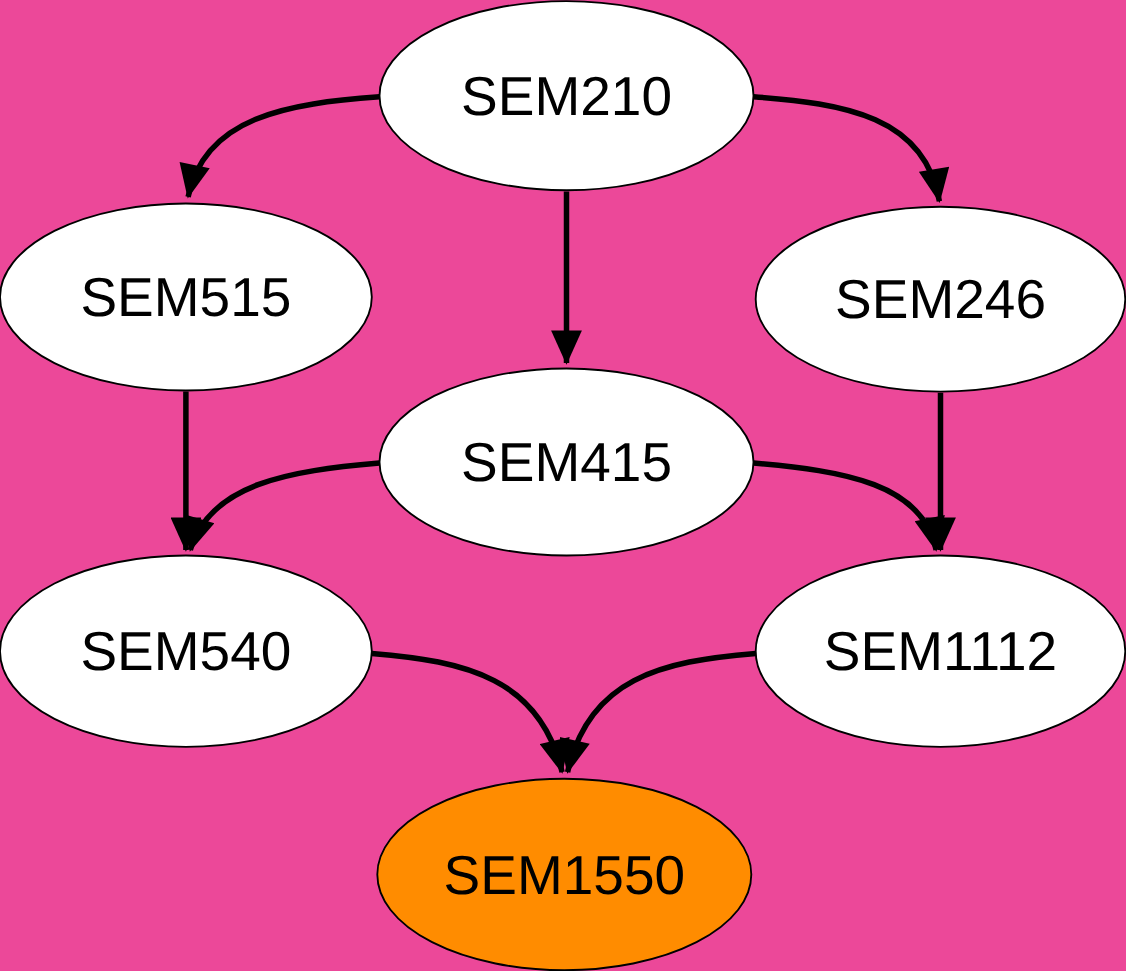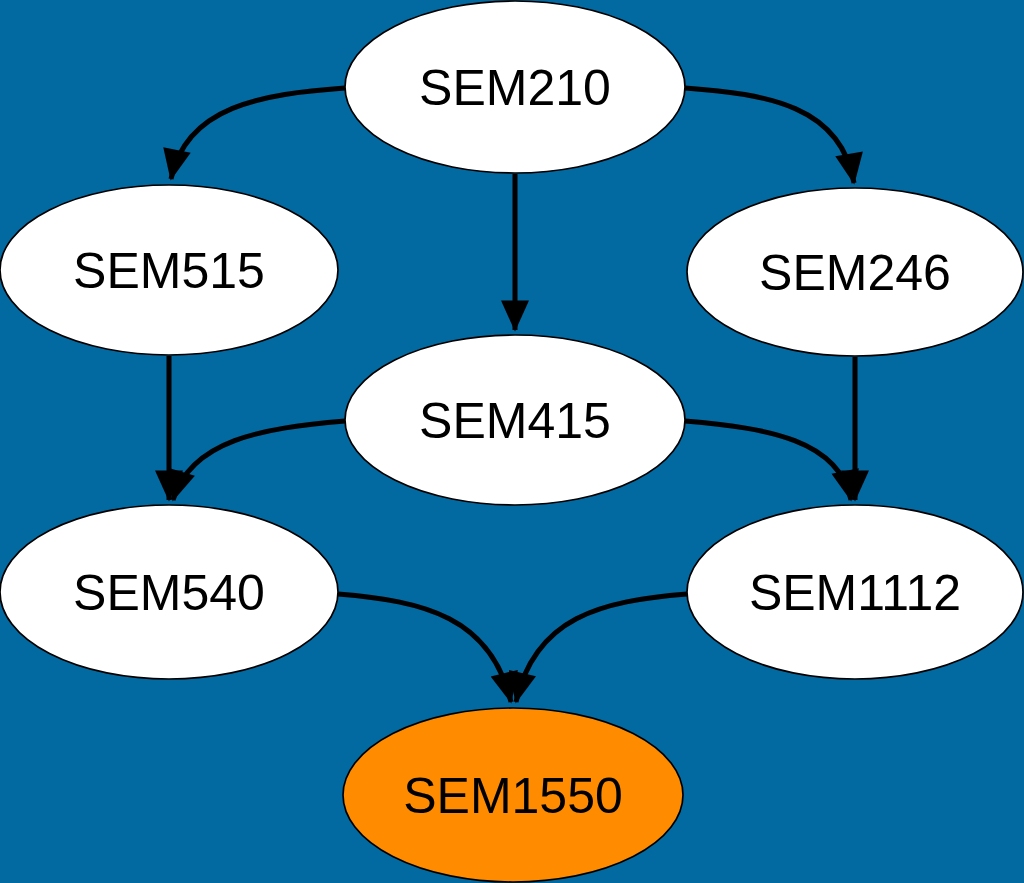--- a/index.html
+++ b/index.html
@@ -3,21 +3,21 @@
 <meta charset="utf-8">
 <style>
   html, body {
     margin: 0;
     padding: 0;
     background: #ffffff;
   }
   .canvas {
     width: 1024px;
     height: 883px;
-    background: #0369a1;
+    background: #ec4899;
     overflow: hidden;
   }
   svg { display: block; }
   .edge {
     fill: none;
     stroke-width: 5px;
     stroke-linecap: butt;
   }
   .node-ellipse {
     stroke-width: 1.7px;

